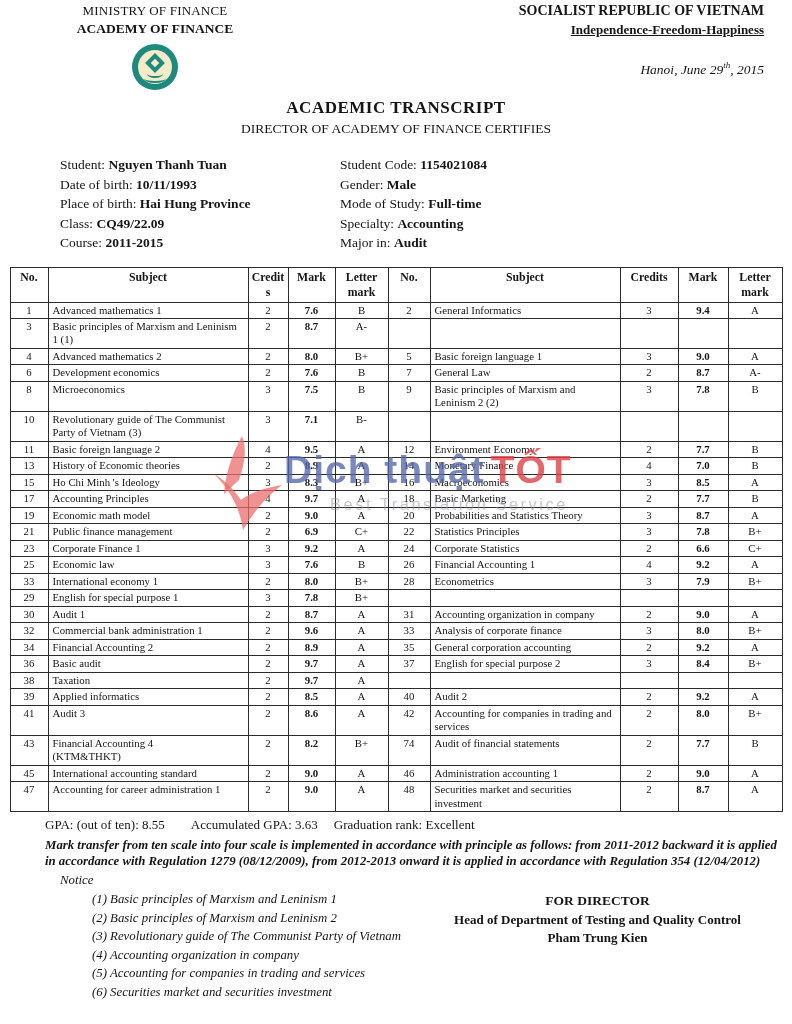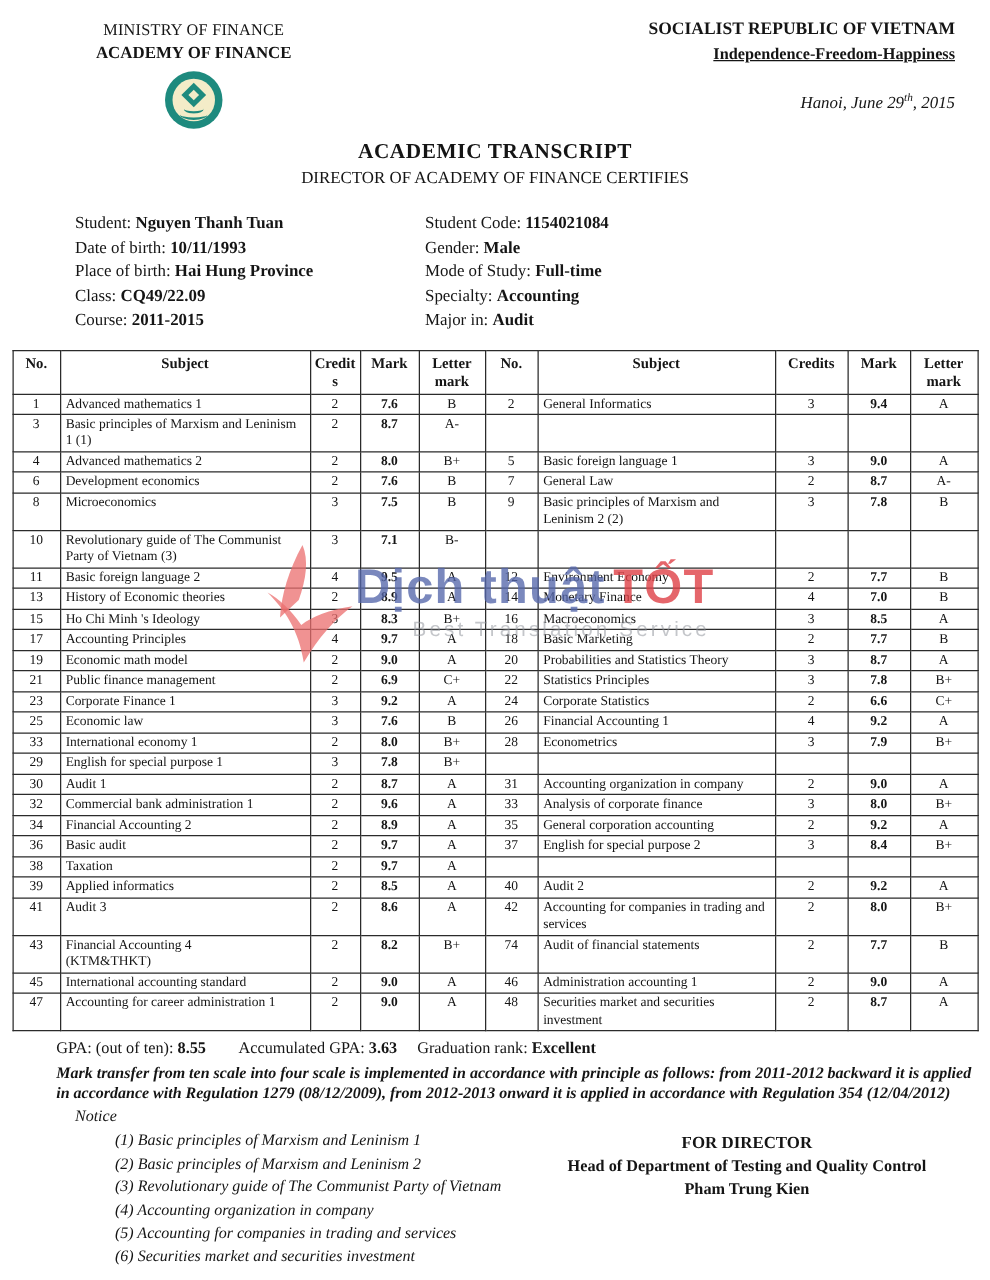--- a/index.html
+++ b/index.html
@@ -3,21 +3,21 @@
 <meta charset="utf-8">
 <style>
   * { margin:0; padding:0; box-sizing:border-box; }
   html,body { background:#e9e9e9; }
   body { font-family:"Liberation Serif", serif; color:#151515; }
   .page {
     position:relative; width:792px; height:1024px; margin:0 auto;
     background:#ffffff; overflow:hidden;
   }
   
-  .header-row { display:flex; padding-top:16px; }
+  .header-row { display:flex; padding-top:3px; }
   .header-left { width:310px; text-align:center; }
   .header-right { flex:1; text-align:right; padding-right:28px; }
   .ministry { font-size:13px; letter-spacing:.2px; }
   .academy { font-size:13.5px; font-weight:bold; margin-top:2px; }
   .republic { font-size:14px; font-weight:bold; }
   .motto { font-size:13px; font-weight:bold; text-decoration:underline; margin-top:3px; }
   .date-line { font-size:13.5px; font-style:italic; margin-top:22px; }
   .date-line sup { font-size:9px; }
   
   .emblem { position:relative; width:46px; height:46px; border-radius:50%;
@@ -47,21 +47,21 @@
   .grades th { font-size:11.8px; font-weight:bold; text-align:center;
     vertical-align:top; padding:2px 2px; overflow-wrap:anywhere; }
   .grades td { font-size:10.8px; line-height:1.25; padding:1px 4px; vertical-align:top; }
   .grades td.num, .grades td.credits, .grades td.letter { text-align:center; }
   .grades td.mark { text-align:center; font-weight:bold; }
   .grades td.subject { text-align:left; white-space:pre-line; }
   
   .summary { margin:5px 0 0 45px; font-size:13px; }
   .summary .item { margin-right:26px; }
   .summary .item:nth-child(2) { margin-right:16px; }
-  .summary b { font-weight:bold; }
+  .summary b { font-weight:normal; }
   .note { margin:5px 10px 0 45px; width:735px; font-size:12.8px;
     font-weight:bold; font-style:italic; line-height:1.22; }
   .bottom { position:relative; margin-top:4px; }
   .notice-title { margin-left:60px; font-size:12.8px; font-style:italic; }
   .notice-list { margin:2px 0 0 92px; width:330px; font-size:12.8px; font-style:italic;
     line-height:18.5px; list-style:none; }
   
   .signature { position:absolute; top:19px; left:415px; width:365px; text-align:center;
     font-size:13px; line-height:18.5px; }
   .sig-for { font-weight:bold; font-size:13.5px; }

